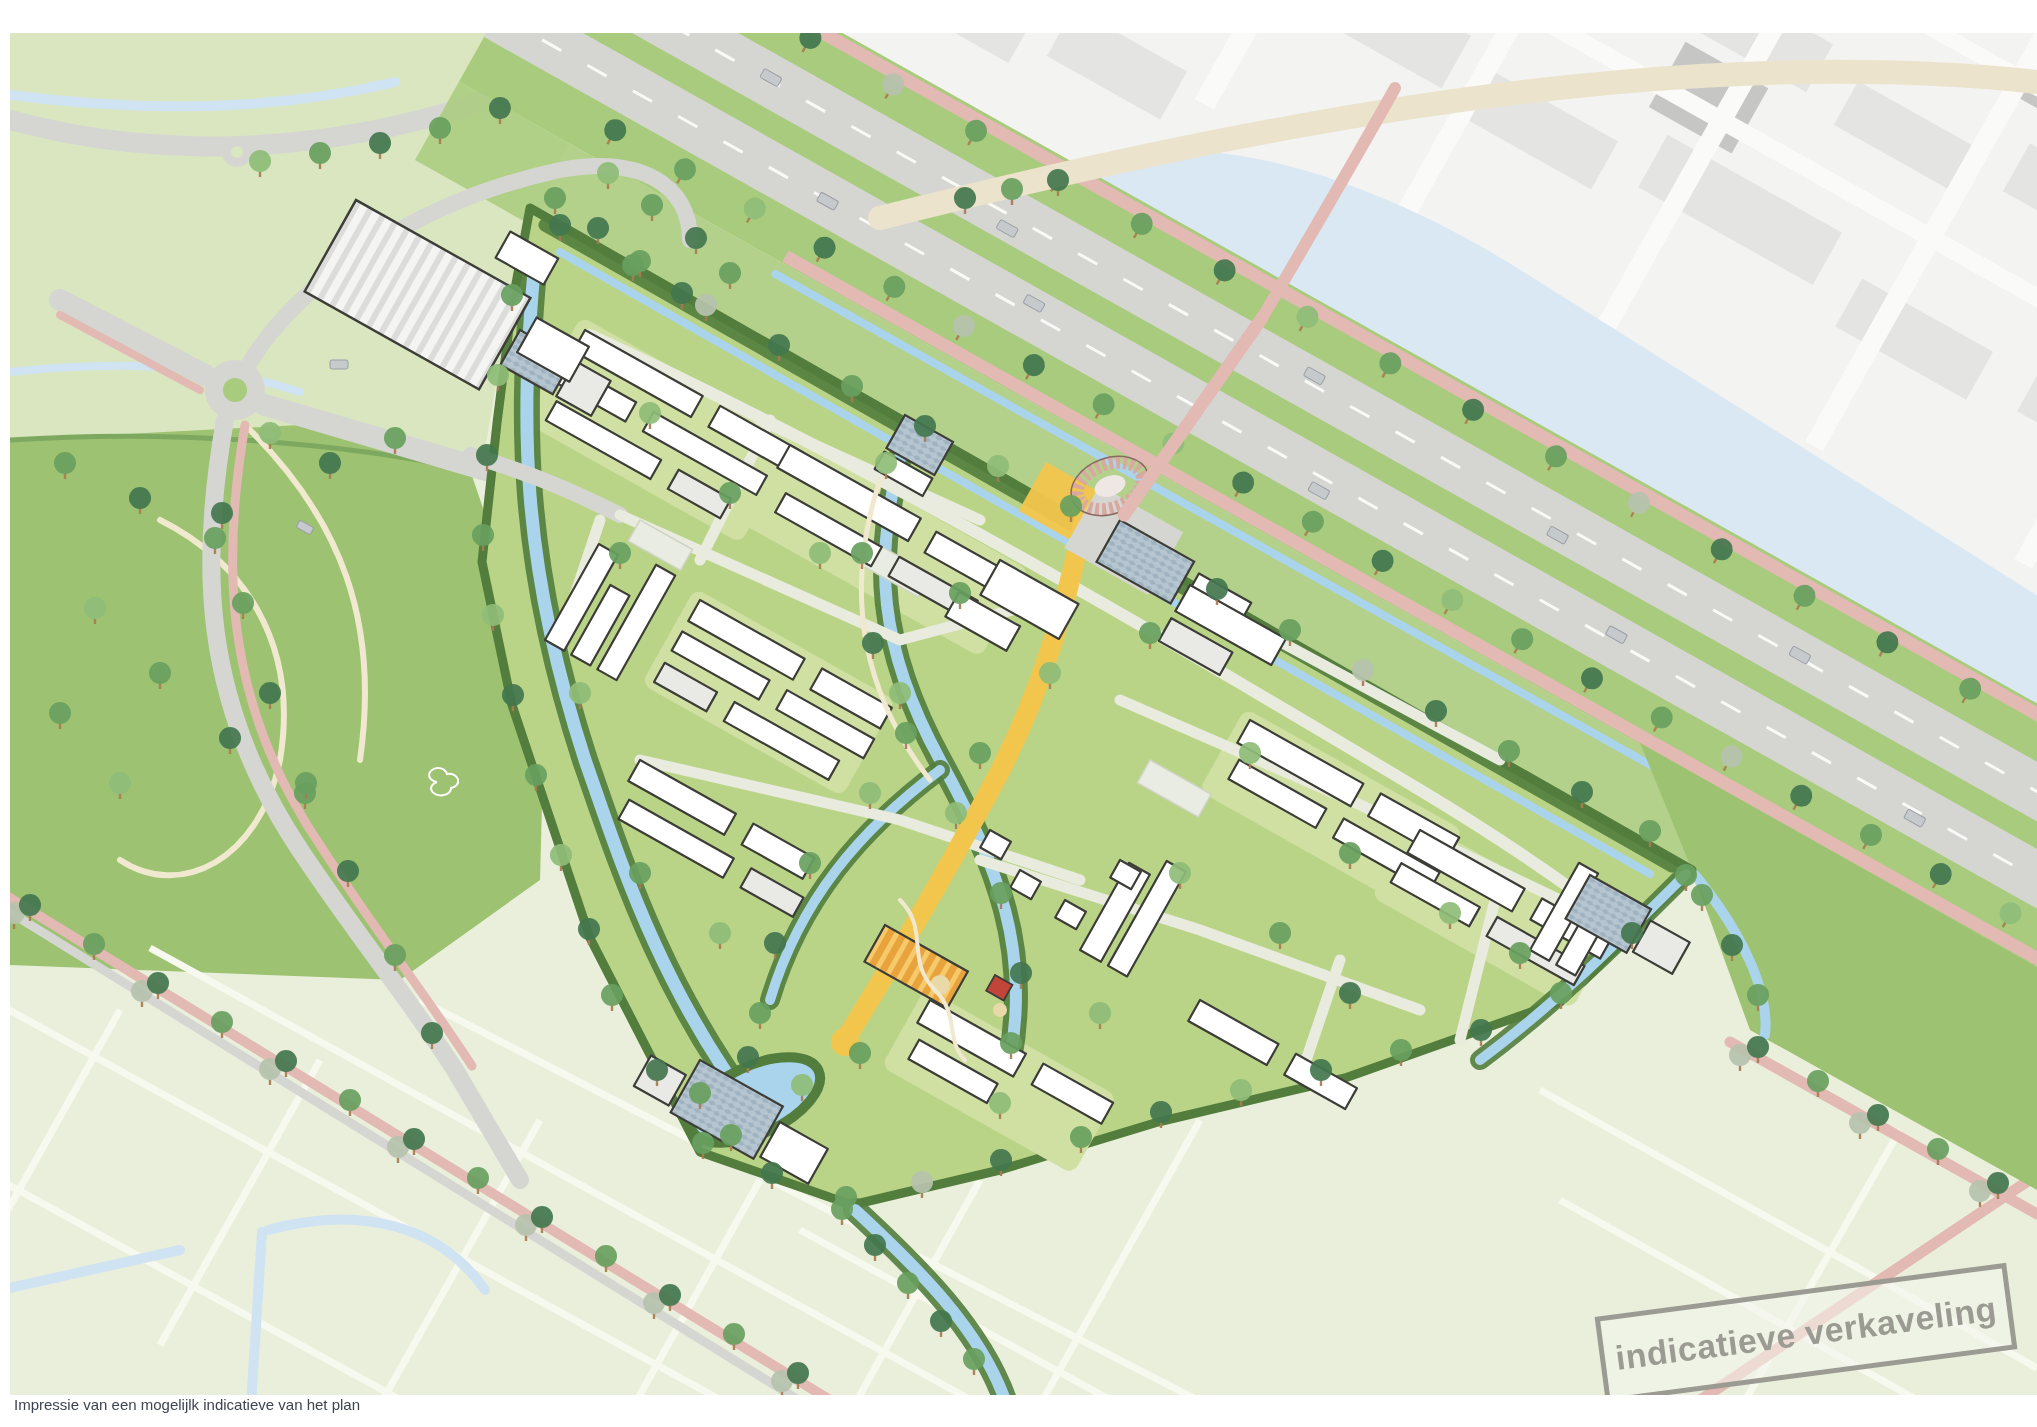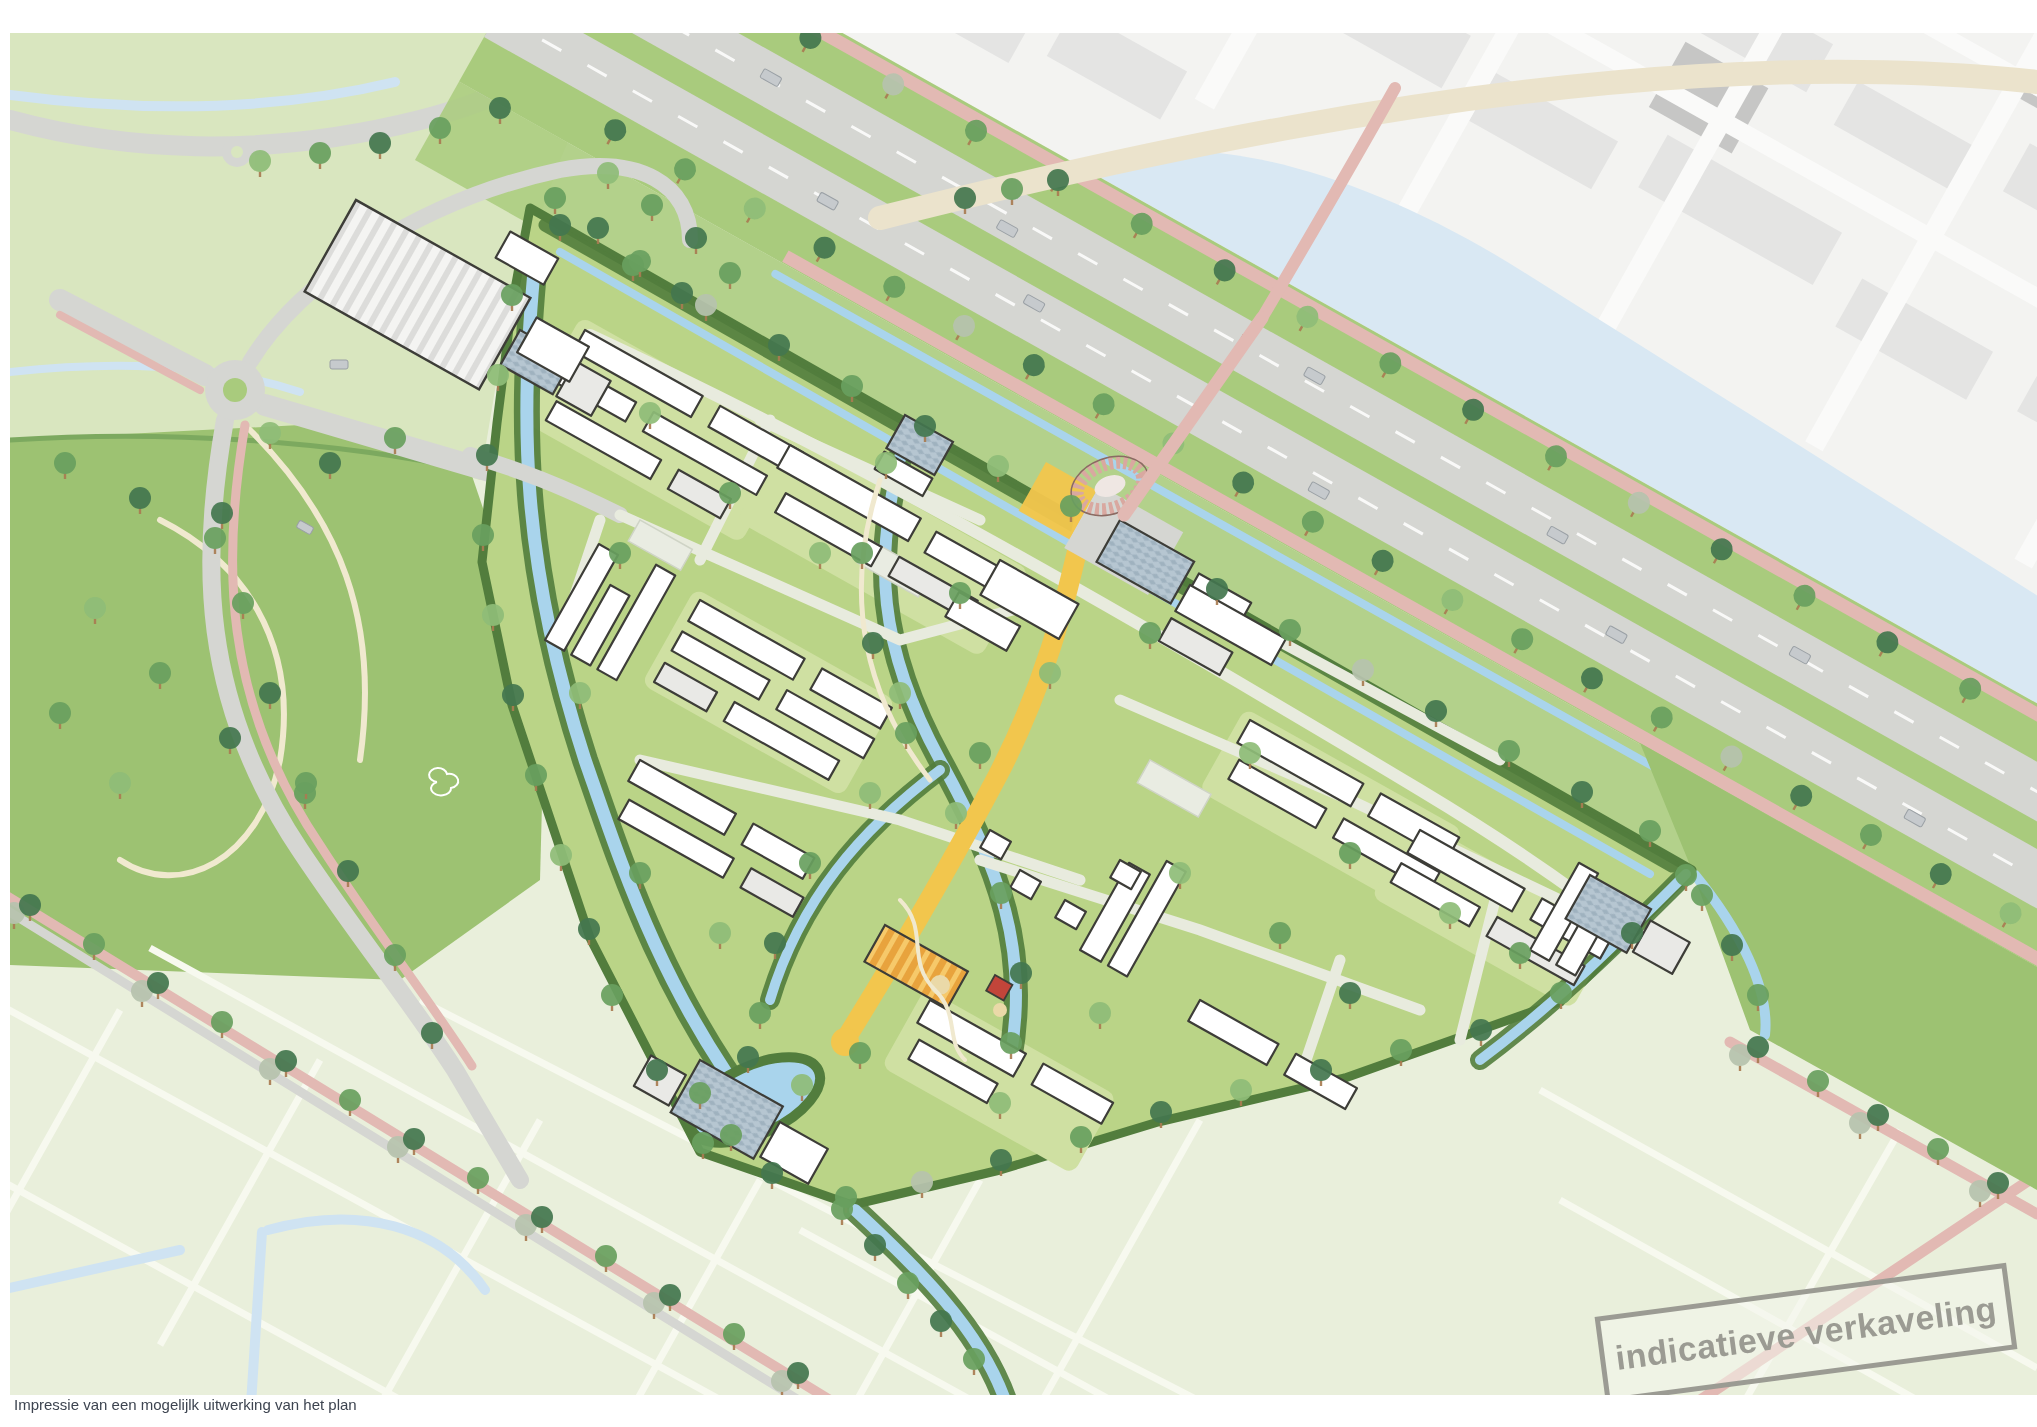--- a/index.html
+++ b/index.html
@@ -580,14 +580,14 @@
       <use href="#TR" x="798" y="1380" class="tree t1"></use>
     </g>
 
     <g transform="translate(1806,1333) rotate(-7.5)">
       <rect x="-205" y="-41" width="410" height="82" class="stampBox"></rect>
       <text class="stampTxt" text-anchor="middle" y="12">indicatieve verkaveling</text>
     </g>
   </g>
 </svg>
 
-<div class="caption">Impressie van een mogelijlk uitwerking van het plan</div>
+<div class="caption">Impressie van een mogelijlk indicatieve van het plan</div>
 </div>
 
 </body></html>

